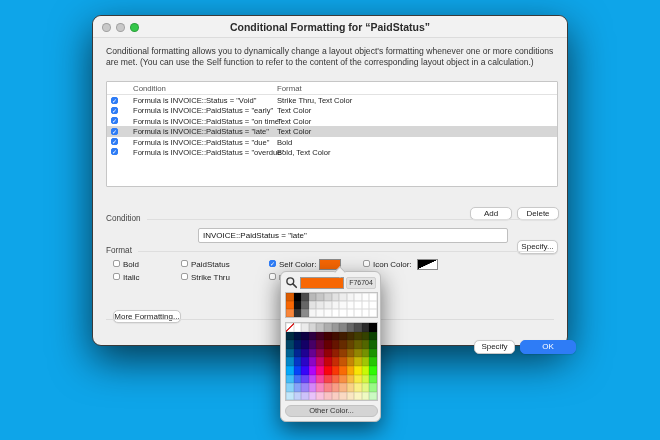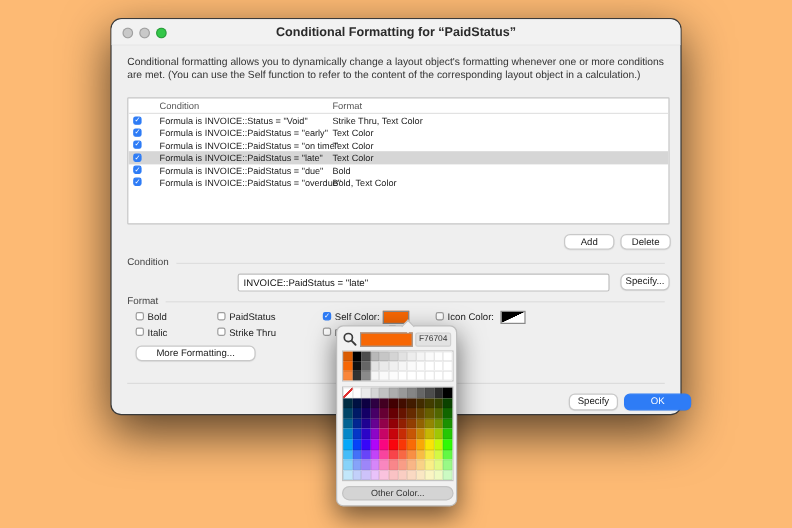--- a/index.html
+++ b/index.html
@@ -1,18 +1,18 @@
 <!DOCTYPE html>
 <html style="--accent: #2e7cf6; --rowsel: #d6d6d6; --green: #34c749;"><head>
 <meta charset="utf-8">
 <style>
   * { margin:0; padding:0; box-sizing:border-box; }
   html,body { width:660px; height:440px; background:#000; overflow:hidden;
     font-family:"Liberation Sans", sans-serif; }
-  .stage { position:relative; width:660px; height:440px; background:#fdba74; }
+  .stage { position:relative; width:660px; height:440px; background:#0ea5e9; }
 
   
   .dialog { position:absolute; left:92px; top:15px; width:476px; height:331px;
     background:#efefef; border-radius:9px; box-shadow:0 14px 40px rgba(0,0,0,.65);
     border:1px solid #3a3a3a; }
   .titlebar { position:absolute; left:0; top:0; right:0; height:22px;
     border-bottom:1px solid #dcdcdc; border-radius:9px 9px 0 0; background:#f2f2f2; }
   .tl { position:absolute; top:7px; width:9px; height:9px; border-radius:50%;
     border:0.5px solid rgba(0,0,0,.2); }
   .tl.close { left:9px; background:#c9c9c9; }
@@ -39,26 +39,26 @@
   .cb { display:inline-block; width:7px; height:7px; border-radius:2px;
     border:1px solid #9d9d9d; background:#fff; position:relative; }
   .cb.on { background:var(--accent); border-color:var(--accent); }
   .cb.on::after { content:"✓"; position:absolute; left:0; top:0; width:100%;
     color:#fff; font-size:6px; line-height:7px; text-align:center; }
   .lrow .cb { position:absolute; left:4px; top:1.5px; }
 
   
   .btn { position:absolute; height:13px; background:#fff; border:1px solid #c9c9c9;
     border-radius:5px; font-size:8px; color:#222; text-align:center; line-height:11px;
-    box-shadow:0 0.5px 1px rgba(0,0,0,.1); cursor:default; }
+    box-shadow:0 0.5px 1px rgba(0,0,0,.1); cursor:default;margin-top:12px; }
   .btn.primary { background:var(--accent); border-color:var(--accent); color:#fff; }
   .btn-add    { left:377px; top:179px; width:42px; }
   .btn-del    { left:424px; top:179px; width:42px; }
   .btn-spec   { left:424px; top:212px; width:41px; height:14px; line-height:12px; }
-  .btn-more   { left:20px;  top:272px; width:100px; }
+  .btn-more   { left:20px;  top:282px; width:68px; }
   .btn-cancel { left:381px; top:312px; width:41px; height:14px; line-height:12px; }
   .btn-ok     { left:427px; top:312px; width:56px; height:14px; line-height:12px; }
 
   
   .secrow { position:absolute; left:13px; right:13px; display:flex; }
   .secrow .lbl { font-size:8.2px; color:#444; }
   .secrow .rule { flex:1; border-top:1px solid #dedede; margin:5px 0 0 6px; }
   .sec-cond { top:198px; }
   .sec-fmt  { top:230px; }
 

